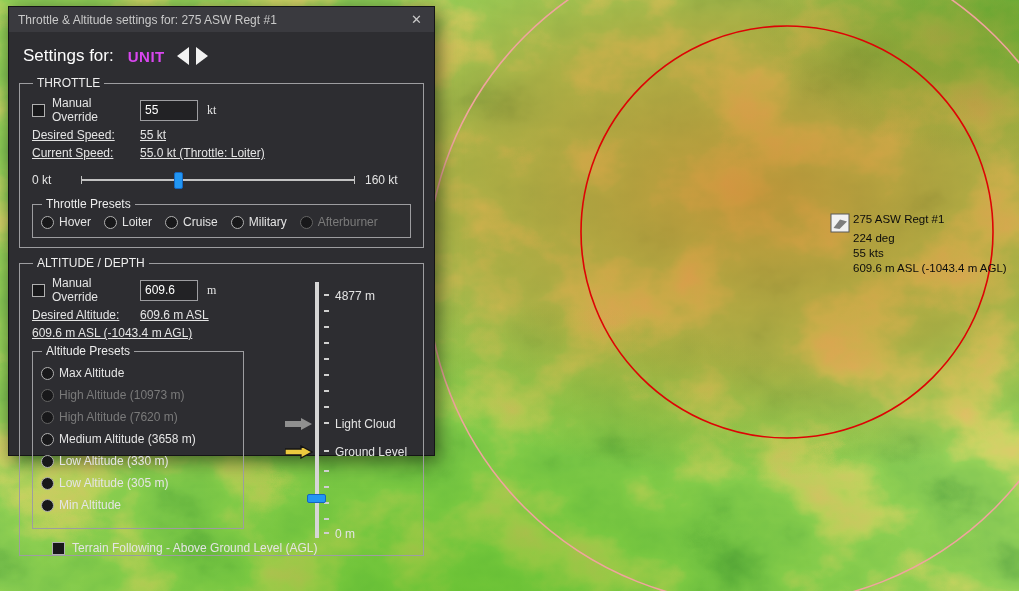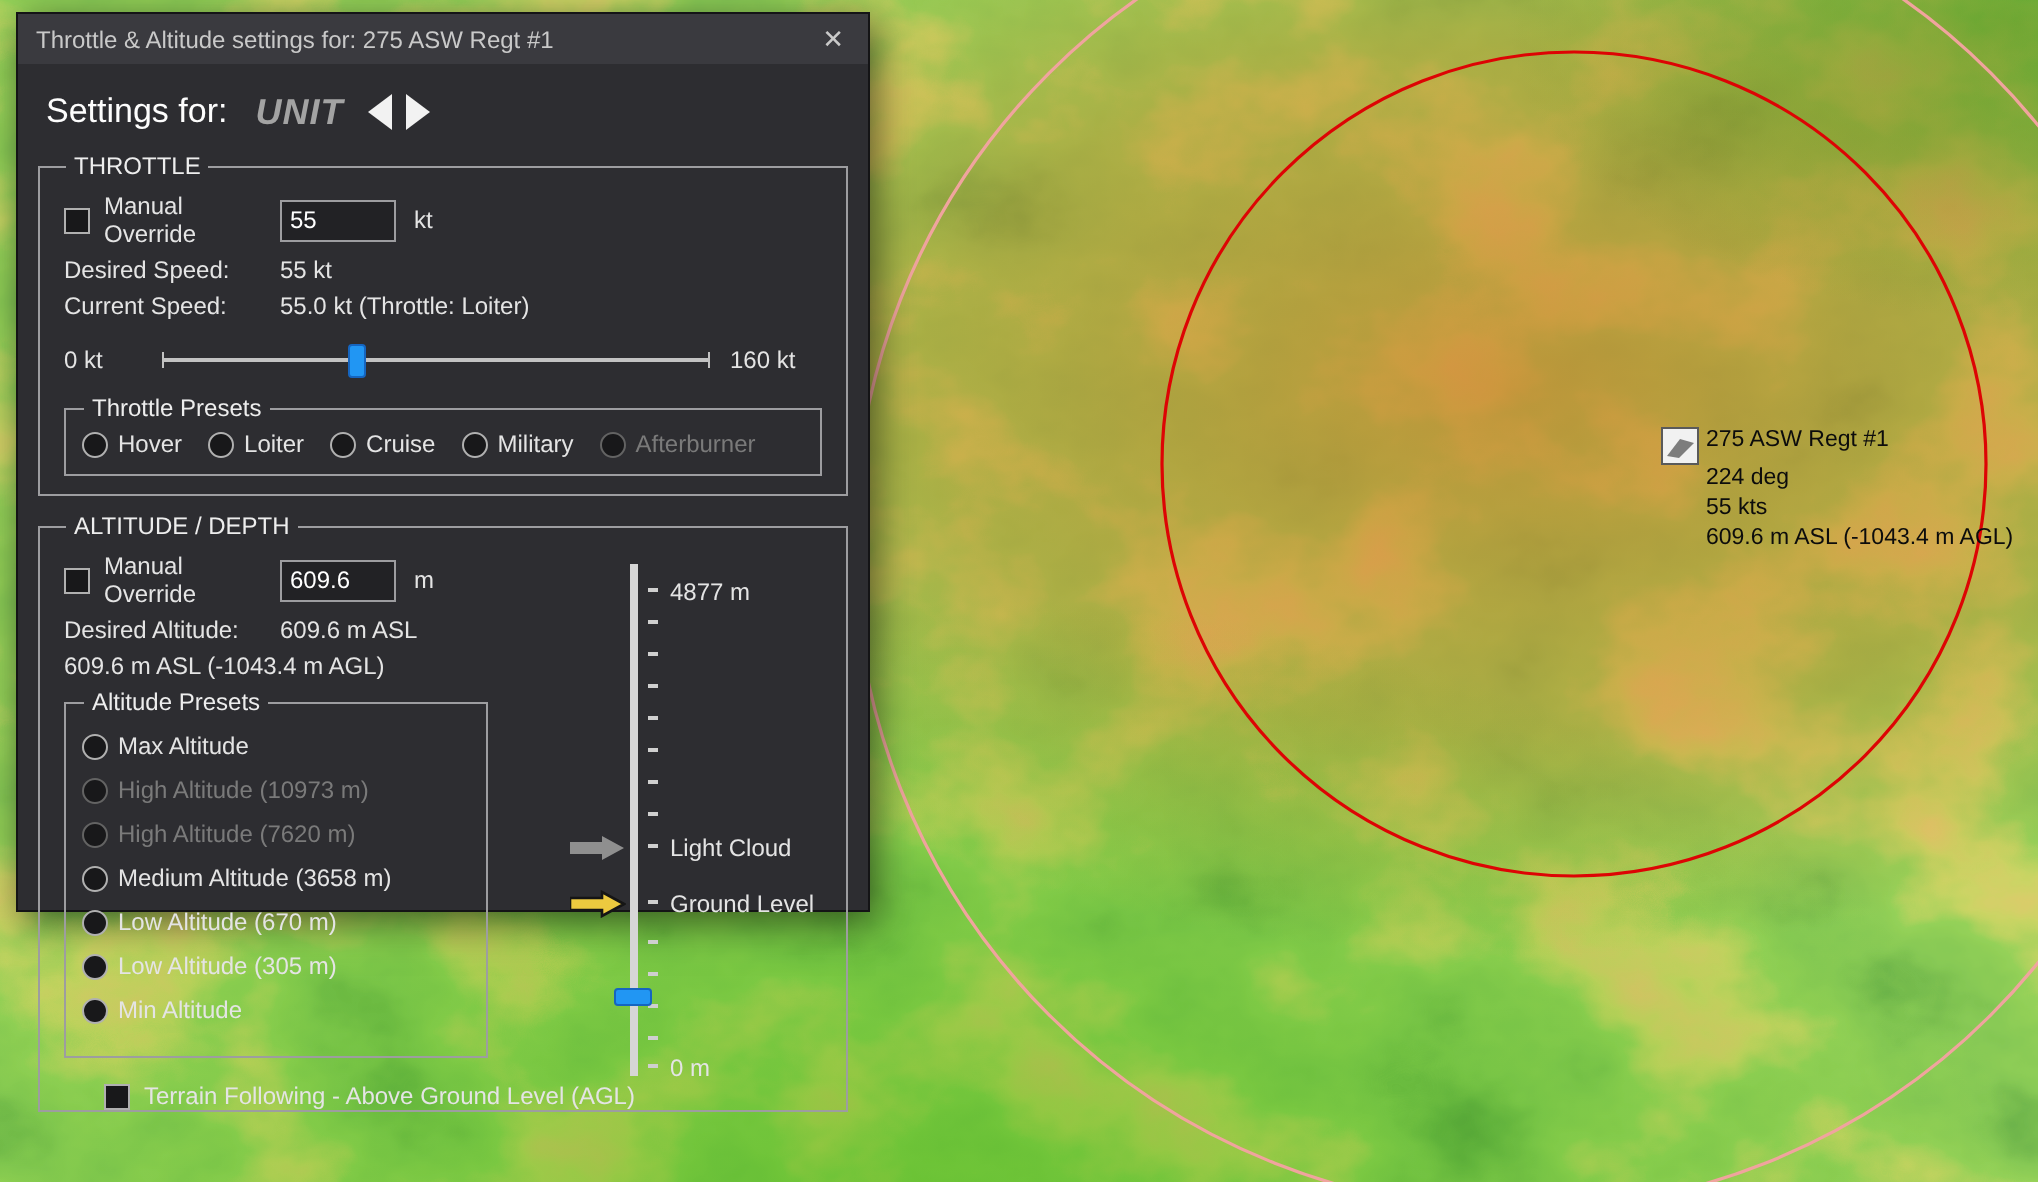--- a/index.html
+++ b/index.html
@@ -14,44 +14,44 @@
   
   .dialog { position:absolute; left:8px; top:6px; width:427px; height:450px;
             background:#2d2d31; border:1px solid #141416; color:#e4e4e4; font-size:12px;
             box-shadow:3px 5px 18px rgba(0,0,0,.55); }
   .titlebar { height:25px; background:#3a3a3f; display:flex; align-items:center; padding:0 9px; }
   .titlebar .title { flex:1; color:#c9c9c9; font-size:12px; }
   .close-btn { color:#c9c9c9; font-size:13px; cursor:pointer; padding:0 3px; }
 
   .settings-row { display:flex; align-items:center; padding:8px 14px 2px; height:42px; }
   .settings-for { font-size:17px; color:#fdfdfd; }
-  .unit-scope { font-size:18px; font-weight:bold; color:#a3a3a3; margin-left:14px; letter-spacing:.5px;font-style:italic; }
+  .unit-scope { font-size:15px; font-weight:bold; color:#d946ef; margin-left:14px; letter-spacing:.5px; }
   .nav-btn { background:none; border:none; padding:0; margin-left:12px; cursor:pointer;
              display:flex; align-items:center; height:22px; }
   .nav-btn + .nav-btn { margin-left:7px; }
   .tri { width:0; height:0; border-top:9px solid transparent; border-bottom:9px solid transparent; display:block; }
   .tri-left  { border-right:12px solid #f2f2f2; }
   .tri-right { border-left:12px solid #f2f2f2; }
 
   fieldset.group { border:1px solid #9d9da0; margin:2px 10px 8px; padding:2px 12px 8px; position:relative; }
   fieldset legend { font-size:12px; color:#ededed; padding:0 4px; margin-left:1px; }
   fieldset.sub { border:1px solid #9d9da0; padding:0 8px 8px; }
 
   .throttle-group { height:172px; }
   .altitude-group { height:300px; }
 
   .manual-row { display:flex; align-items:center; margin:6px 0 6px; height:24px; }
   .check-item { display:flex; align-items:center; gap:7px; cursor:pointer; }
   .manual-row .check-item { width:108px; }
   .cb { width:13px; height:13px; border:1px solid #b0b0b0; background:#18181a; flex:none; }
   .num-input { width:58px; height:21px; background:#222225; border:1px solid #9d9da0; color:#fff;
                font-family:inherit; font-size:12px; padding:1px 4px; }
-  .unit-suffix { margin-left:9px; }
-
-  .kv { display:flex; margin:4px 0; }
+  .unit-suffix { margin-left:9px;font-family:Liberation Serif, serif; }
+
+  .kv { display:flex; margin:4px 0;text-decoration:underline; }
   .kv .k { width:108px; flex:none; }
 
   .hslider-row { display:flex; align-items:center; margin:9px 0 2px; height:22px; }
   .hmin { width:49px; flex:none; }
   .hmax { width:46px; flex:none; margin-left:8px; }
   .htrack { position:relative; flex:1; height:20px; margin-right:2px; cursor:pointer; }
   .hline { position:absolute; left:0; right:0; top:9px; height:2px; background:#c2c2c2; }
   .hend  { position:absolute; top:6px; width:1px; height:8px; background:#c2c2c2; }
   .hend.left { left:0; } .hend.right { right:0; }
   .hhandle { position:absolute; left:34%; top:2px; width:9px; height:17px;
@@ -240,21 +240,21 @@
         <label class="radio-item disabled">
           <span class="radio"></span>
           <span>High Altitude (7620 m)</span>
         </label>
         <label class="radio-item">
           <span class="radio"></span>
           <span>Medium Altitude (3658 m)</span>
         </label>
         <label class="radio-item">
           <span class="radio"></span>
-          <span>Low Altitude (670 m)</span>
+          <span>Low Altitude (330 m)</span>
         </label>
         <label class="radio-item">
           <span class="radio"></span>
           <span>Low Altitude (305 m)</span>
         </label>
         <label class="radio-item">
           <span class="radio"></span>
           <span>Min Altitude</span>
         </label>
       </fieldset>

